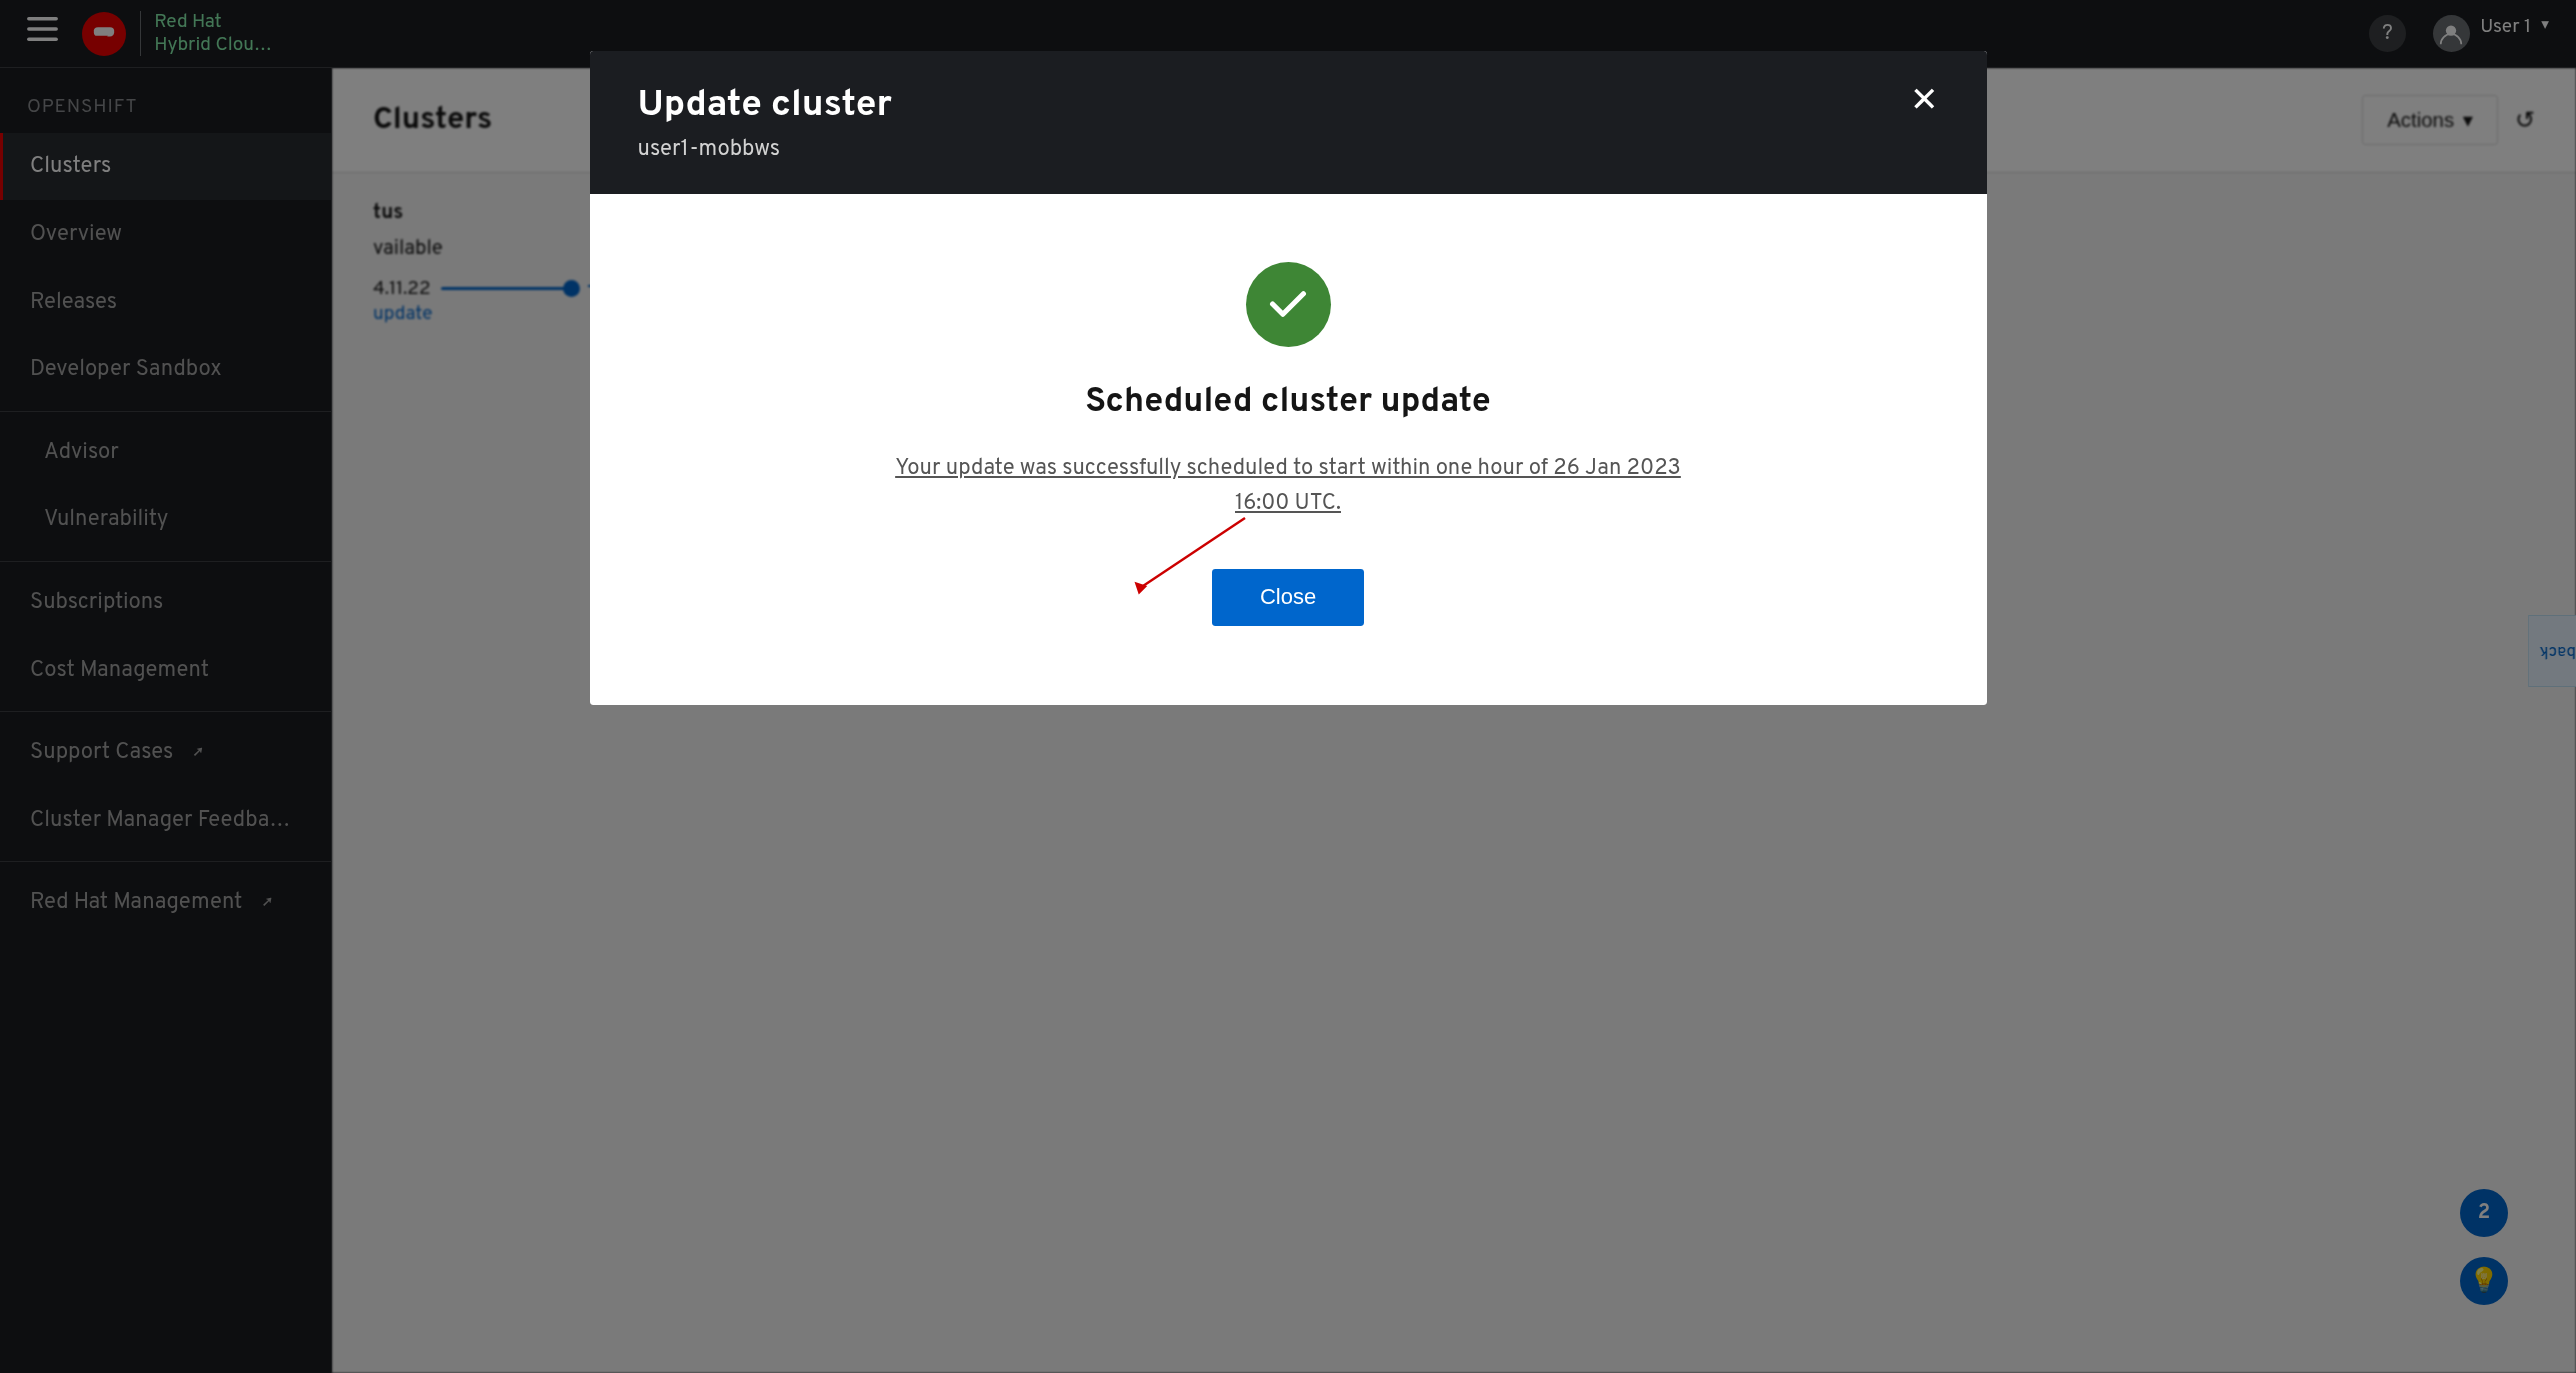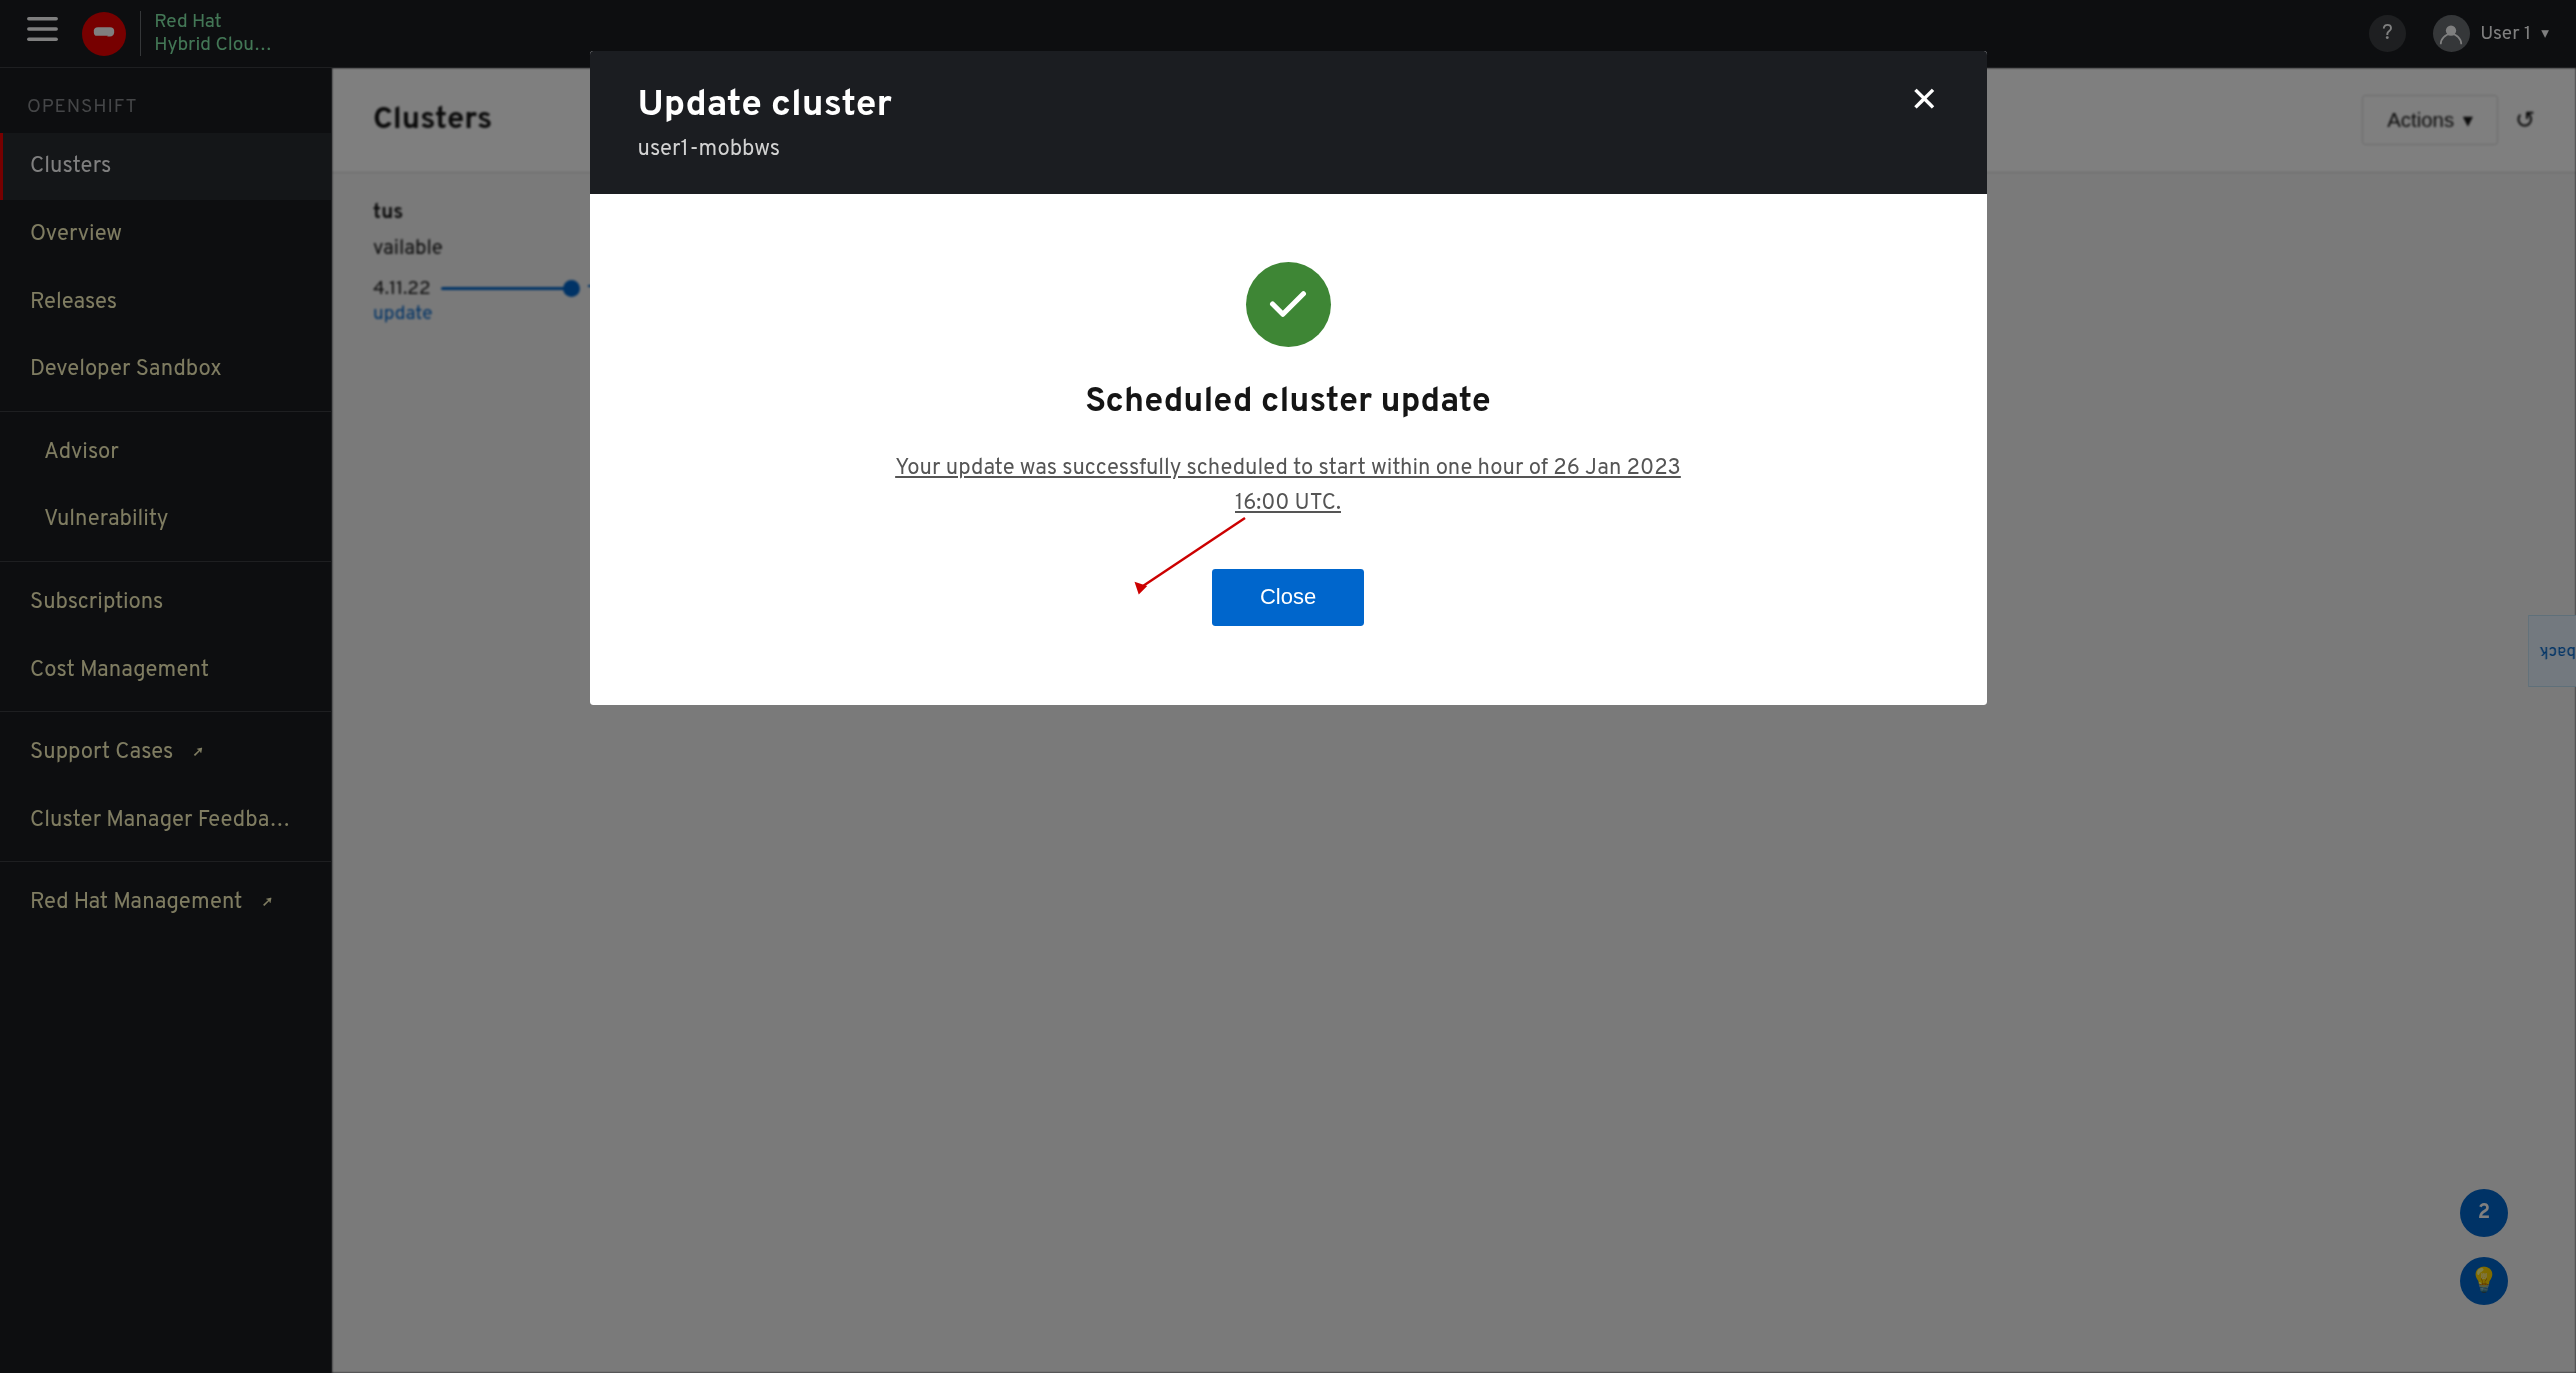--- a/index.html
+++ b/index.html
@@ -62,21 +62,21 @@
       background: #3c3f42;
       display: flex;
       align-items: center;
       justify-content: center;
       font-size: 20.4px;
       cursor: pointer;
       color: #fff;
     }
     .topbar-user {
       display: flex;
-      align-items: center;
+      align-items: flex-start;
       gap: 10.2px;
       cursor: pointer;
     }
     .topbar-avatar {
       width: 37px;
       height: 37px;
       border-radius: 50%;
       background: #6a6e73;
       display: flex;
       align-items: center;
@@ -110,21 +110,21 @@
       color: #8a8d90;
       padding: 27px 27px 13.6px;
       text-transform: uppercase;
       letter-spacing: 0.9px;
     }
     .sidebar-item {
       display: flex;
       align-items: center;
       padding: 20.4px 27px;
       font-size: 22px;
-      color: #fef9c3;
+      color: #a3a3a3;
       cursor: pointer;
       gap: 13.6px;
       border-left: 3.4px solid transparent;
     }
     .sidebar-item.active {
       background: #292d31;
       border-left: 3.4px solid #e00;
       color: #fff;
     }
     .sidebar-subsection {

